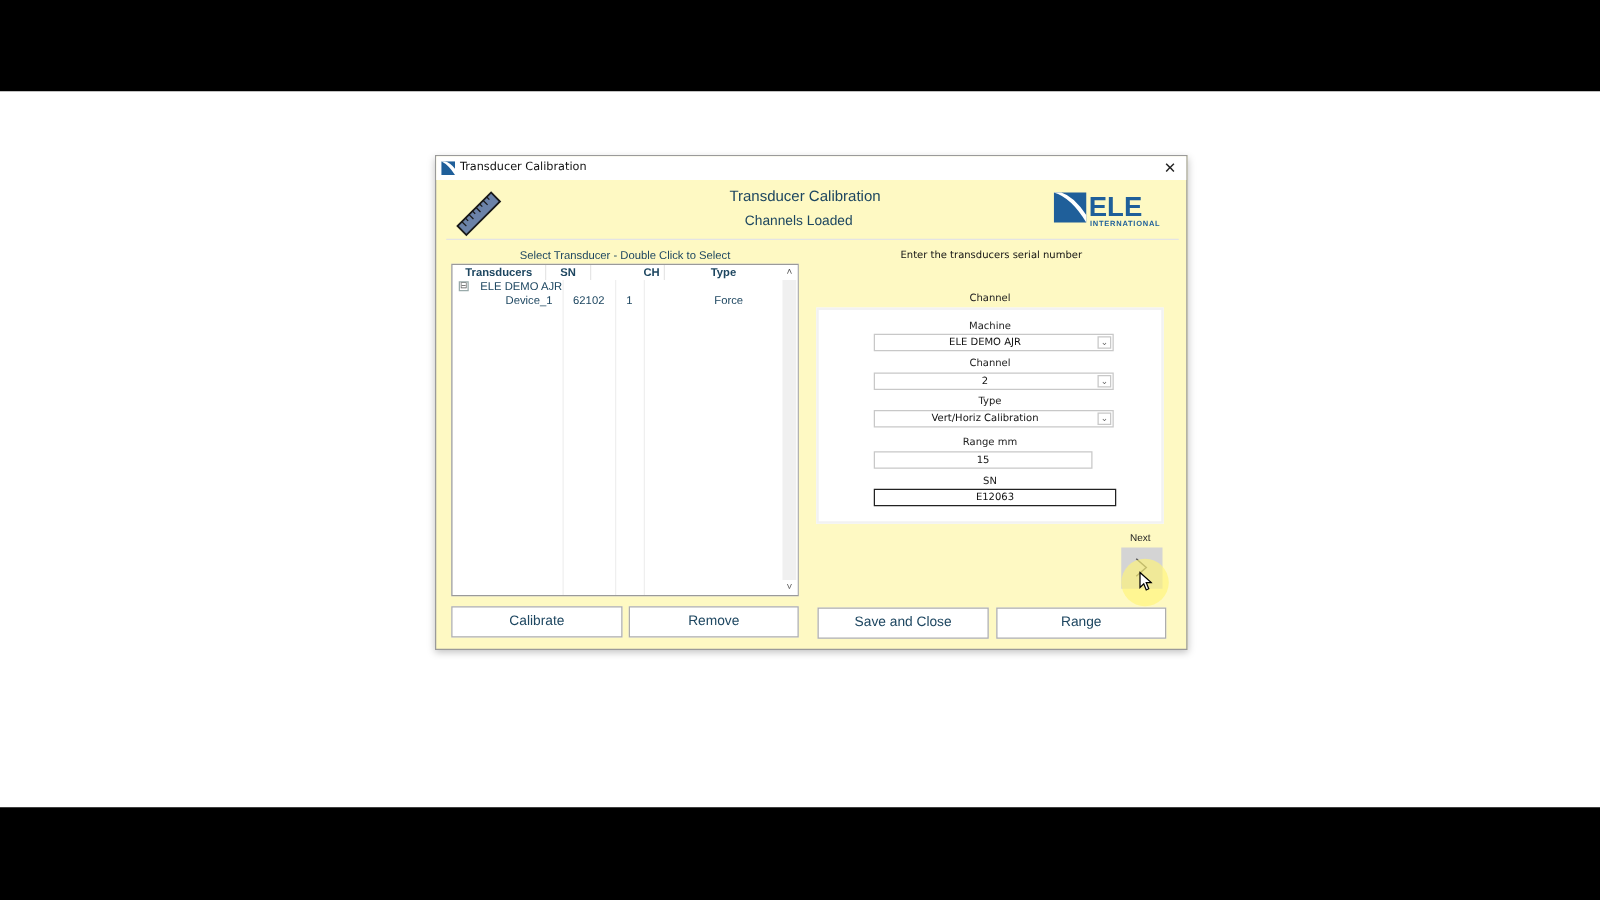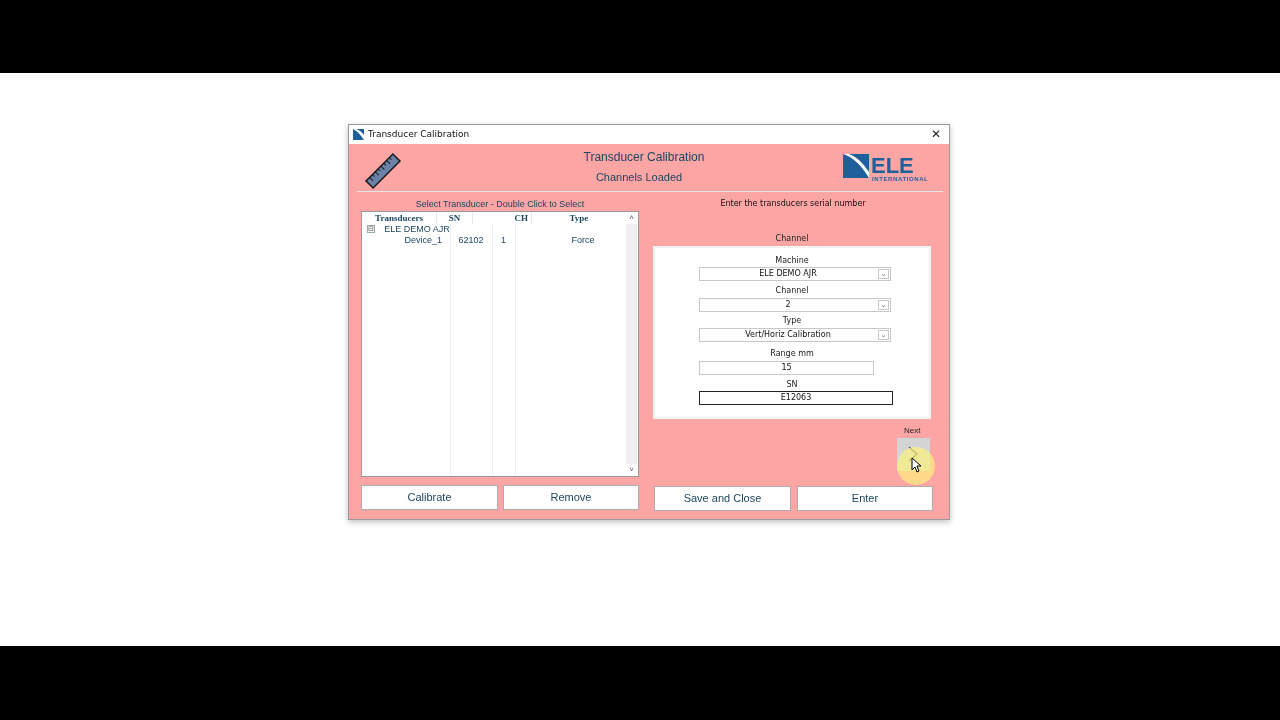--- a/index.html
+++ b/index.html
@@ -1,36 +1,36 @@
 <!DOCTYPE html>
 <html><head>
 <meta charset="utf-8">
 <style>
   * { box-sizing: border-box; margin: 0; padding: 0; }
   html, body { width: 1280px; height: 720px; overflow: hidden; background: #000; font-family: "Liberation Sans", sans-serif; }
   .letterbox-top { position: absolute; left: 0; top: 0; width: 1280px; height: 73px; background: #000; }
   .letterbox-bottom { position: absolute; left: 0; top: 646px; width: 1280px; height: 74px; background: #000; }
   .desktop { position: absolute; left: 0; top: 73px; width: 1280px; height: 573px; background: #fff; }
 
-  .window { position: absolute; left: 348px; top: 124px; width: 602px; height: 396px; background: #fca5a5; border: 1px solid #9a9a9a; box-shadow: 0 2px 6px rgba(0,0,0,0.25); }
+  .window { position: absolute; left: 348px; top: 124px; width: 602px; height: 396px; background: #fef9c3; border: 1px solid #9a9a9a; box-shadow: 0 2px 6px rgba(0,0,0,0.25); }
   .titlebar { position: absolute; left: 0; top: 0; width: 100%; height: 19px; background: #fff; }
   .titlebar .app-icon { position: absolute; left: 4px; top: 4px; width: 11px; height: 11px; }
   .titlebar .title { position: absolute; left: 19px; top: 4px; font-size: 9px; color: #111; font-family: "DejaVu Sans", sans-serif; }
   .titlebar .close { position: absolute; right: 6px; top: 2px; width: 14px; height: 14px; font-size: 12px; color: #222; text-align: center; line-height: 14px; cursor: pointer; }
 
   .ruler-icon { position: absolute; left: 14px; top: 26px; width: 40px; height: 40px; }
   .header-title { position: absolute; left: 200px; top: 25px; width: 190px; text-align: center; font-size: 12px; color: #1d4660; }
   .header-sub { position: absolute; left: 200px; top: 46px; width: 180px; text-align: center; font-size: 11px; color: #1d4660; }
   .ele-logo { position: absolute; left: 494px; top: 27px; width: 96px; height: 30px; }
   .header-sep { position: absolute; left: 8px; top: 66px; width: 586px; height: 1px; background: #e4e4e4; }
 
   .left-caption { position: absolute; left: 12px; top: 74px; width: 278px; text-align: center; font-size: 9px; color: #1d4660; }
   .listview { position: absolute; left: 12px; top: 86px; width: 278px; height: 266px; border: 1px solid #9a9a9a; background: #fff; }
   .lv-header { position: absolute; left: 0; top: 0; height: 12px; width: 264px; display: flex; font-size: 9px; font-weight: bold; color: #1d4660; }
-  .lv-header div { text-align: center; border-right: 1px solid #e6e6e6; height: 12px; line-height: 12px; font-family: Liberation Serif, serif; }
+  .lv-header div { text-align: center; border-right: 1px solid #e6e6e6; height: 12px; line-height: 12px; }
   .col-tr { width: 88px; } .col-sn { width: 42px; } .col-ch { width: 23px; margin-left: 39px; } .col-type { width: 111px; border-right: none !important; }
   .lv-colline { position: absolute; top: 12px; bottom: 0; width: 1px; background: #efefef; }
   .lv-row { position: absolute; left: 0; height: 11px; font-size: 9px; color: #1d4660; display: flex; }
   .lv-row div { text-align: center; line-height: 11px; }
   .expander { position: absolute; left: 5px; top: 13px; width: 8px; height: 8px; border: 1px solid #9aa; font-size: 7px; line-height: 6px; text-align: center; color: #555; }
   .lv-scroll { position: absolute; right: 0; top: 0; width: 13px; height: 100%; background: #fff; }
   .lv-scroll .track { position: absolute; left: 1px; top: 12px; width: 11px; bottom: 12px; background: #f0f0f0; }
   .lv-scroll .up, .lv-scroll .down { position: absolute; left: 0; width: 13px; height: 12px; font-size: 8px; color: #555; text-align: center; line-height: 12px; }
   .lv-scroll .up { top: 0; } .lv-scroll .down { bottom: 0; }
 
@@ -162,14 +162,14 @@
     </svg>
   </div>
   <div class="cursor-halo"></div>
   <svg class="cursor" width="11" height="16" viewBox="0 0 11 16">
     <path d="M1 1 L1 13 L4 10 L6 15 L8 14 L6 9 L10 9 Z" fill="#fff" stroke="#000" stroke-width="1"></path>
   </svg>
 
   <div class="btn" style="left:12px; top:360px; width:137px;">Calibrate</div>
   <div class="btn" style="left:154px; top:360px; width:136px;">Remove</div>
   <div class="btn" style="left:305px; top:361px; width:137px;">Save and Close</div>
-  <div class="btn" style="left:448px; top:361px; width:136px;">Enter</div>
+  <div class="btn" style="left:448px; top:361px; width:136px;">Range</div>
 </div>
 
 </body></html>

